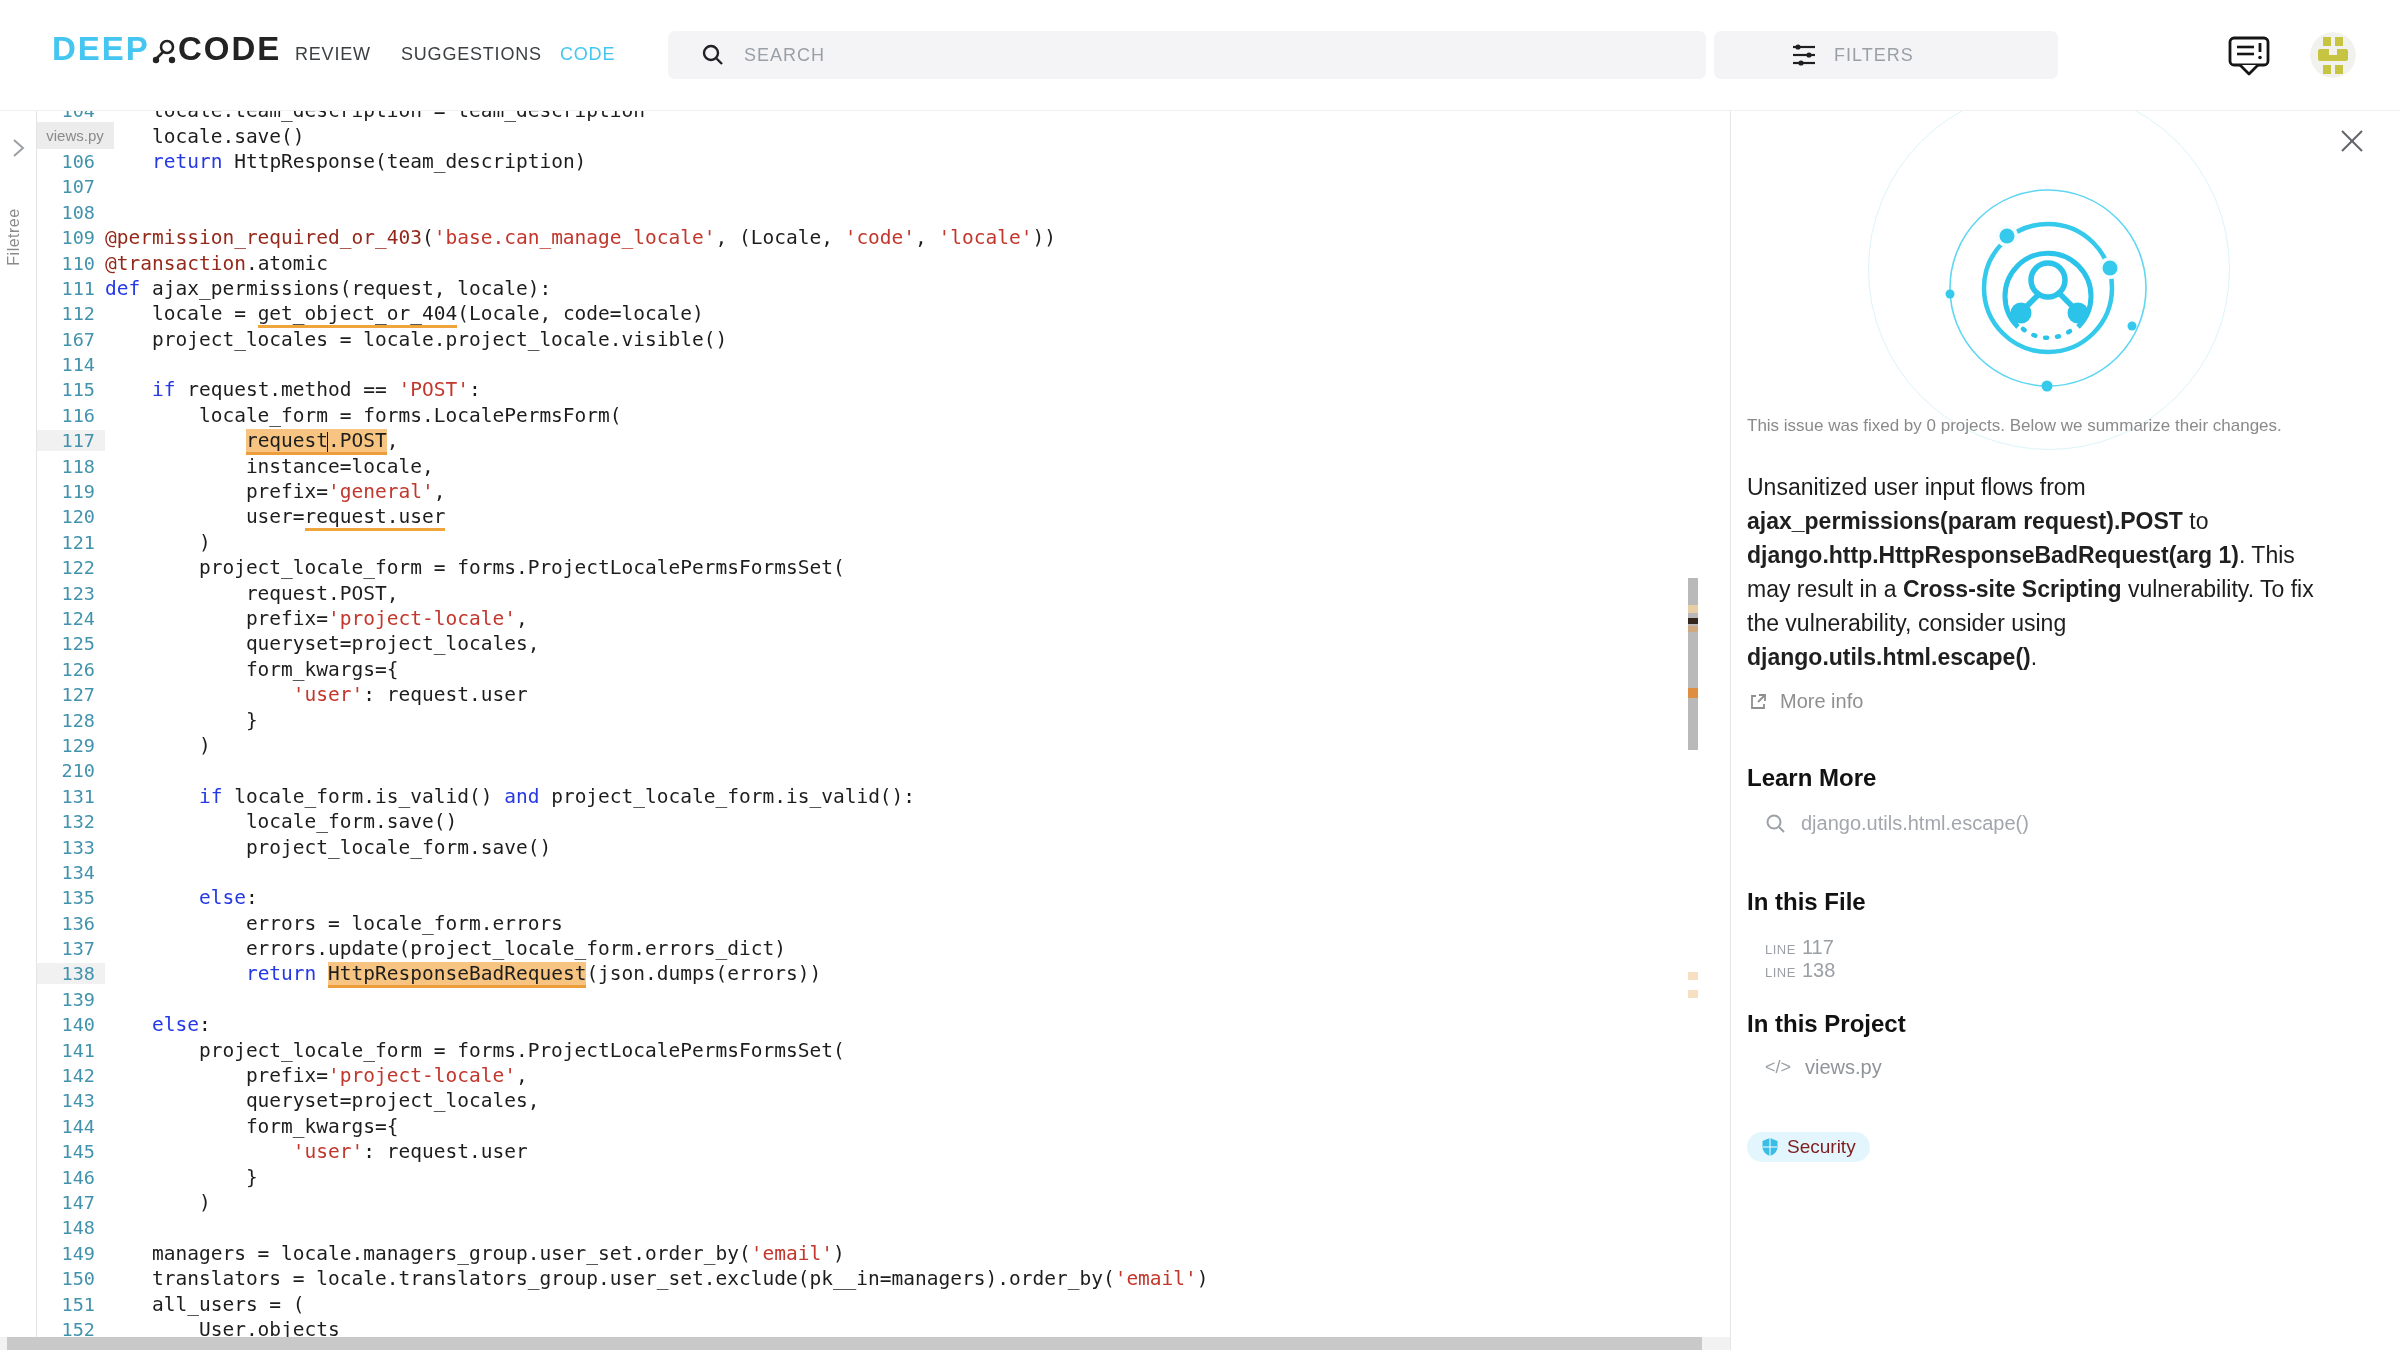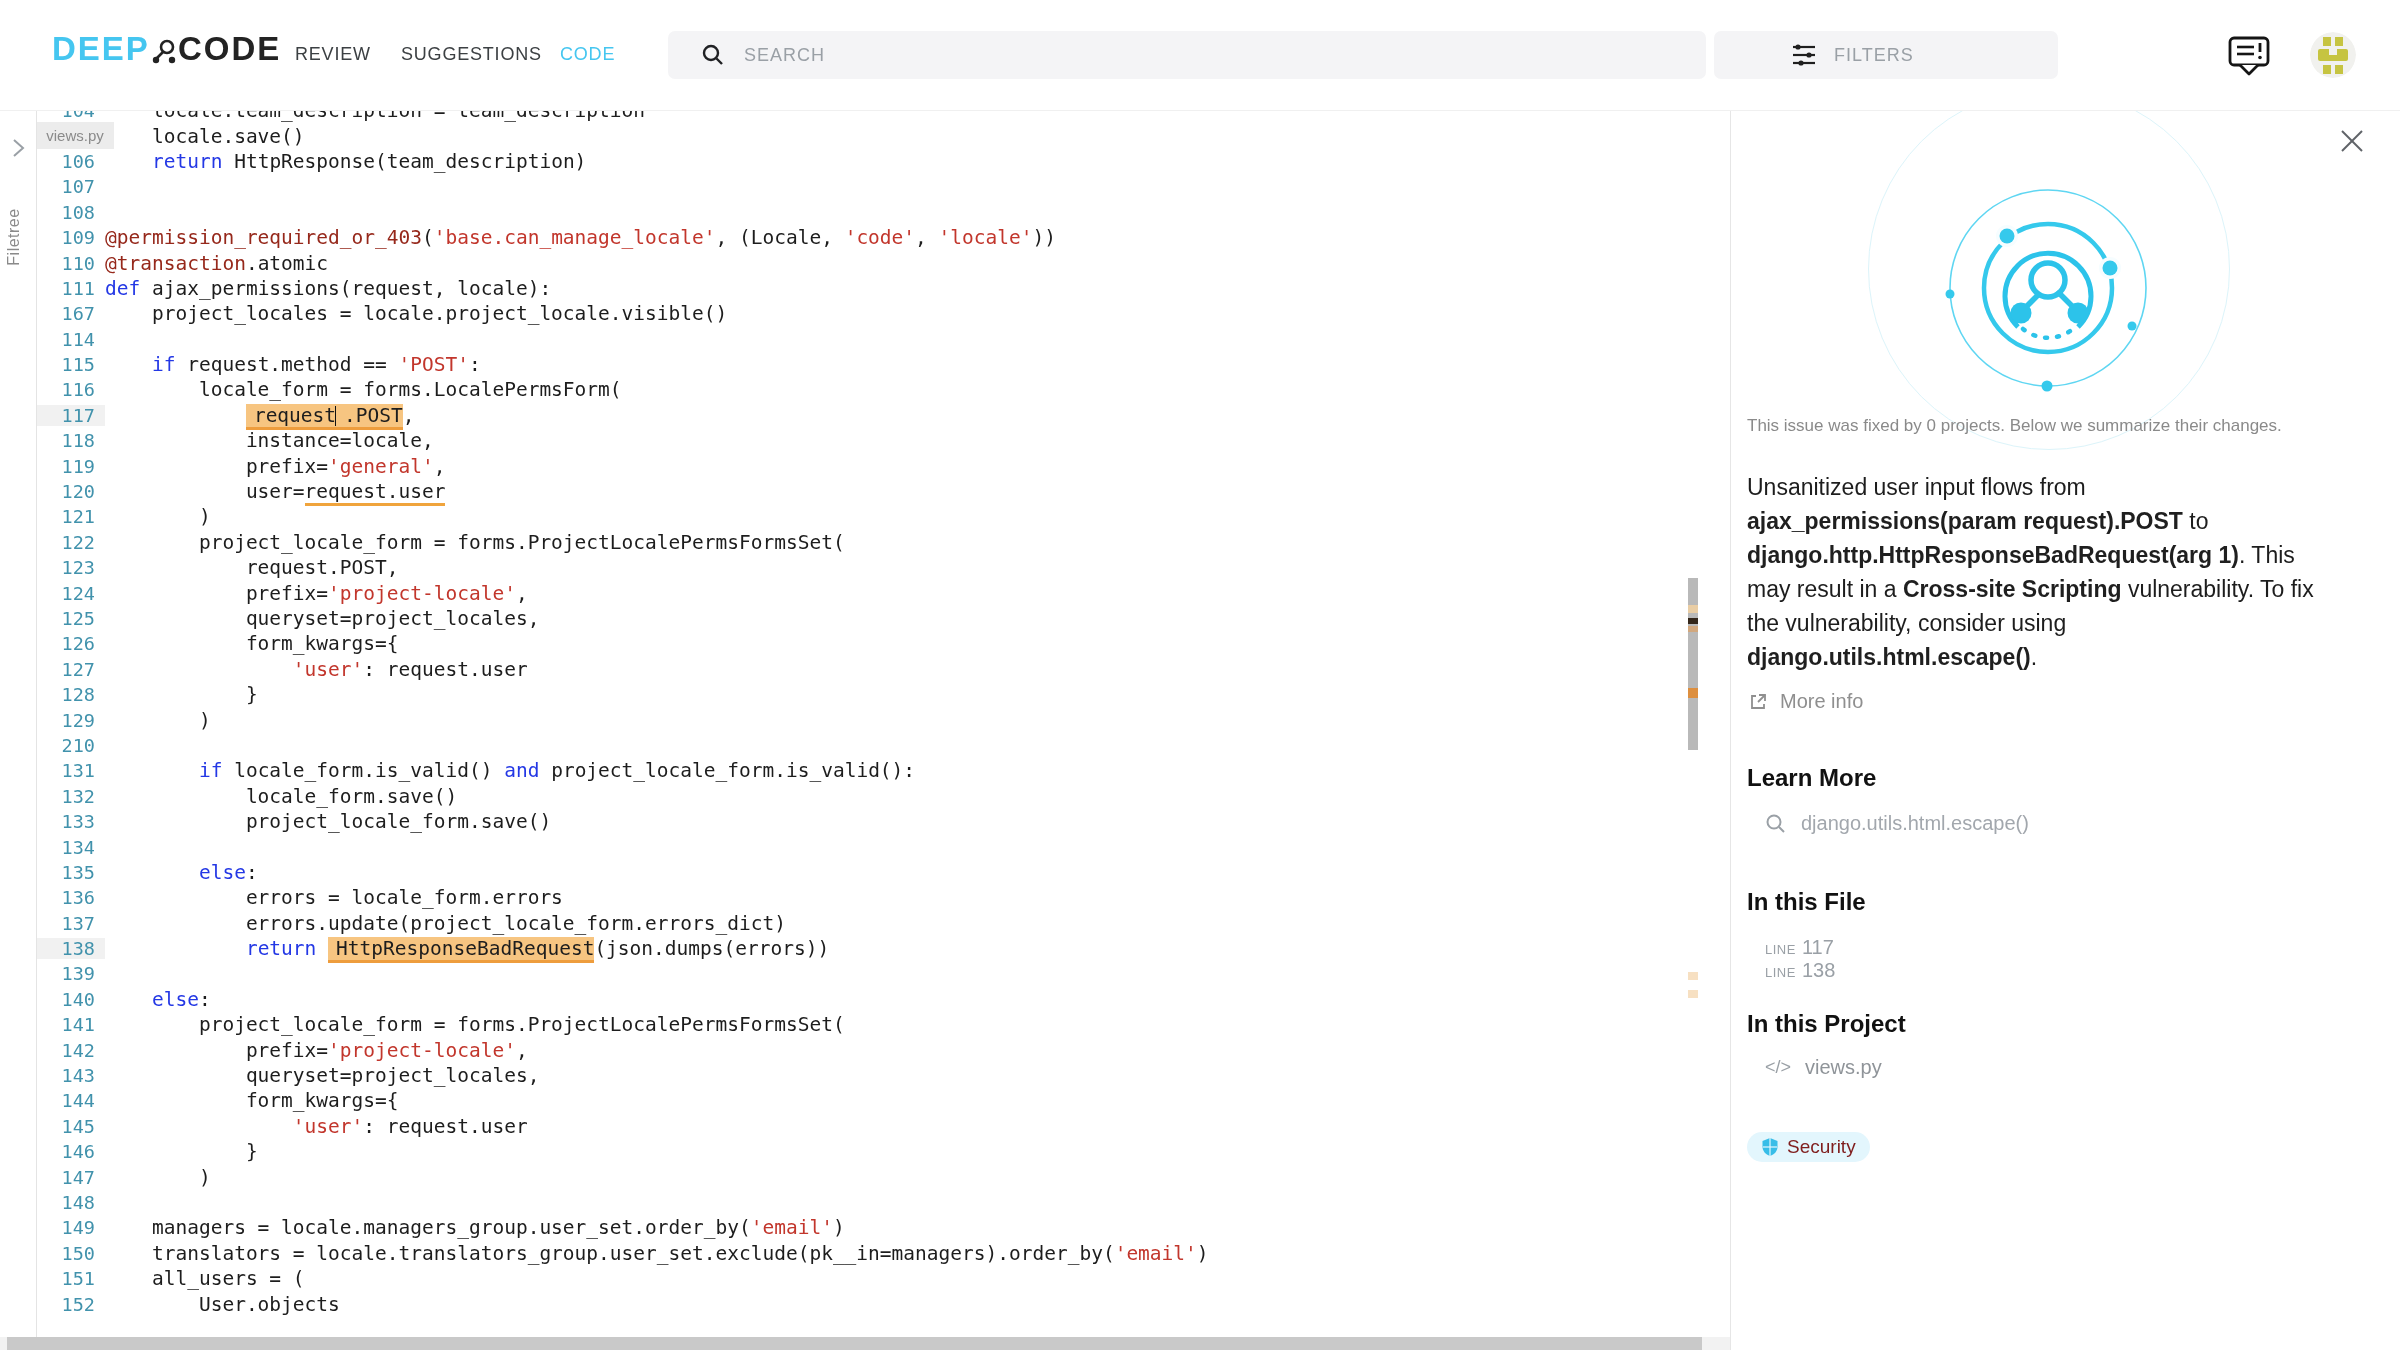--- a/index.html
+++ b/index.html
@@ -44,21 +44,21 @@
   #code-lines{position:absolute;left:0;top:-12px;}
   .crow{display:flex;height:25.4px;align-items:center;
         font-family:"DejaVu Sans Mono",monospace;font-size:19.5px;white-space:pre;}
   .gut{width:59px;padding-right:10px;text-align:right;color:#4192ac;font-size:18.5px;flex:none;}
   .crow.g .gut{background:#f1f1f1;}
   .ctext{color:#1d1d1d;}
   .t-p{color:#1d1d1d;}
   .t-k{color:#2438e5;}
   .t-d{color:#96281b;}
   .t-s{color:#c2362c;}
-  .t-hb{background:#f7c581;border-bottom:3px solid #ee9d3d;padding-left:8px;}
+  .t-hb{background:#f7c581;border-bottom:3px solid #ee9d3d;}
   .t-hu{border-bottom:3px solid #f0a43c;}
   .t-cur{display:inline-block;width:0;height:20px;border-left:2px solid #111;vertical-align:middle;margin:0 -1px;}
 
   
   .vscroll{position:absolute;left:1688px;top:110px;width:10px;height:1227px;z-index:15;}
   .vthumb{position:absolute;left:0;width:10px;background:#b9b9b9;cursor:pointer;}
   .smark{position:absolute;left:0;width:10px;}
   .hscroll{position:absolute;left:0;top:1337px;width:1730px;height:13px;background:#f2f2f2;z-index:25;}
   .hthumb{position:absolute;left:7px;top:0;width:1695px;height:13px;background:#c9c9c9;cursor:pointer;}
 
@@ -168,20 +168,21 @@
     <div class="filetab">views.py</div>
     <div id="code-lines">
         <div class="crow"><div class="gut">104</div><div class="ctext"><span class="t-p">    locale.team_description = team_description</span></div></div>
         <div class="crow"><div class="gut">105</div><div class="ctext"><span class="t-p">    locale.save()</span></div></div>
         <div class="crow"><div class="gut">106</div><div class="ctext"><span class="t-p">    </span><span class="t-k">return</span><span class="t-p"> HttpResponse(team_description)</span></div></div>
         <div class="crow"><div class="gut">107</div><div class="ctext"></div></div>
         <div class="crow"><div class="gut">108</div><div class="ctext"></div></div>
         <div class="crow"><div class="gut">109</div><div class="ctext"><span class="t-d">@permission_required_or_403</span><span class="t-p">(</span><span class="t-s">'base.can_manage_locale'</span><span class="t-p">, (Locale, </span><span class="t-s">'code'</span><span class="t-p">, </span><span class="t-s">'locale'</span><span class="t-p">))</span></div></div>
         <div class="crow"><div class="gut">110</div><div class="ctext"><span class="t-d">@transaction</span><span class="t-p">.atomic</span></div></div>
         <div class="crow"><div class="gut">111</div><div class="ctext"><span class="t-k">def</span><span class="t-p"> ajax_permissions(request, locale):</span></div></div>
+        <div class="crow"><div class="gut">112</div><div class="ctext"><span class="t-p">    locale = </span><span class="t-hu">get_object_or_404</span><span class="t-p">(Locale, code=locale)</span></div></div>
         <div class="crow"><div class="gut">167</div><div class="ctext"><span class="t-p">    project_locales = locale.project_locale.visible()</span></div></div>
         <div class="crow"><div class="gut">114</div><div class="ctext"></div></div>
         <div class="crow"><div class="gut">115</div><div class="ctext"><span class="t-p">    </span><span class="t-k">if</span><span class="t-p"> request.method == </span><span class="t-s">'POST'</span><span class="t-p">:</span></div></div>
         <div class="crow"><div class="gut">116</div><div class="ctext"><span class="t-p">        locale_form = forms.LocalePermsForm(</span></div></div>
         <div class="crow g"><div class="gut">117</div><div class="ctext"><span class="t-p">            </span><span class="t-hb">request</span><span class="t-cur"></span><span class="t-hb">.POST</span><span class="t-p">,</span></div></div>
         <div class="crow"><div class="gut">118</div><div class="ctext"><span class="t-p">            instance=locale,</span></div></div>
         <div class="crow"><div class="gut">119</div><div class="ctext"><span class="t-p">            prefix=</span><span class="t-s">'general'</span><span class="t-p">,</span></div></div>
         <div class="crow"><div class="gut">120</div><div class="ctext"><span class="t-p">            user=</span><span class="t-hu">request.user</span></div></div>
         <div class="crow"><div class="gut">121</div><div class="ctext"><span class="t-p">        )</span></div></div>
         <div class="crow"><div class="gut">122</div><div class="ctext"><span class="t-p">        project_locale_form = forms.ProjectLocalePermsFormsSet(</span></div></div>

